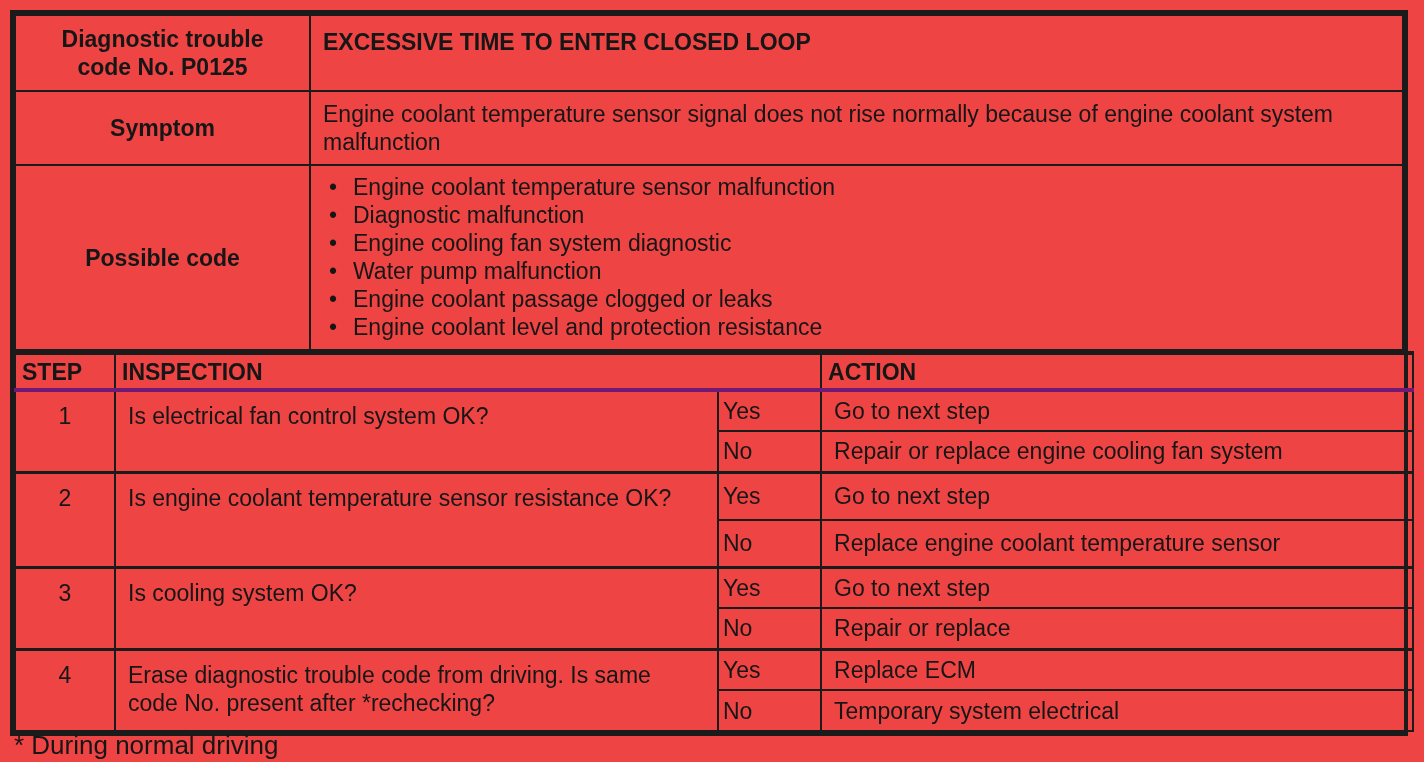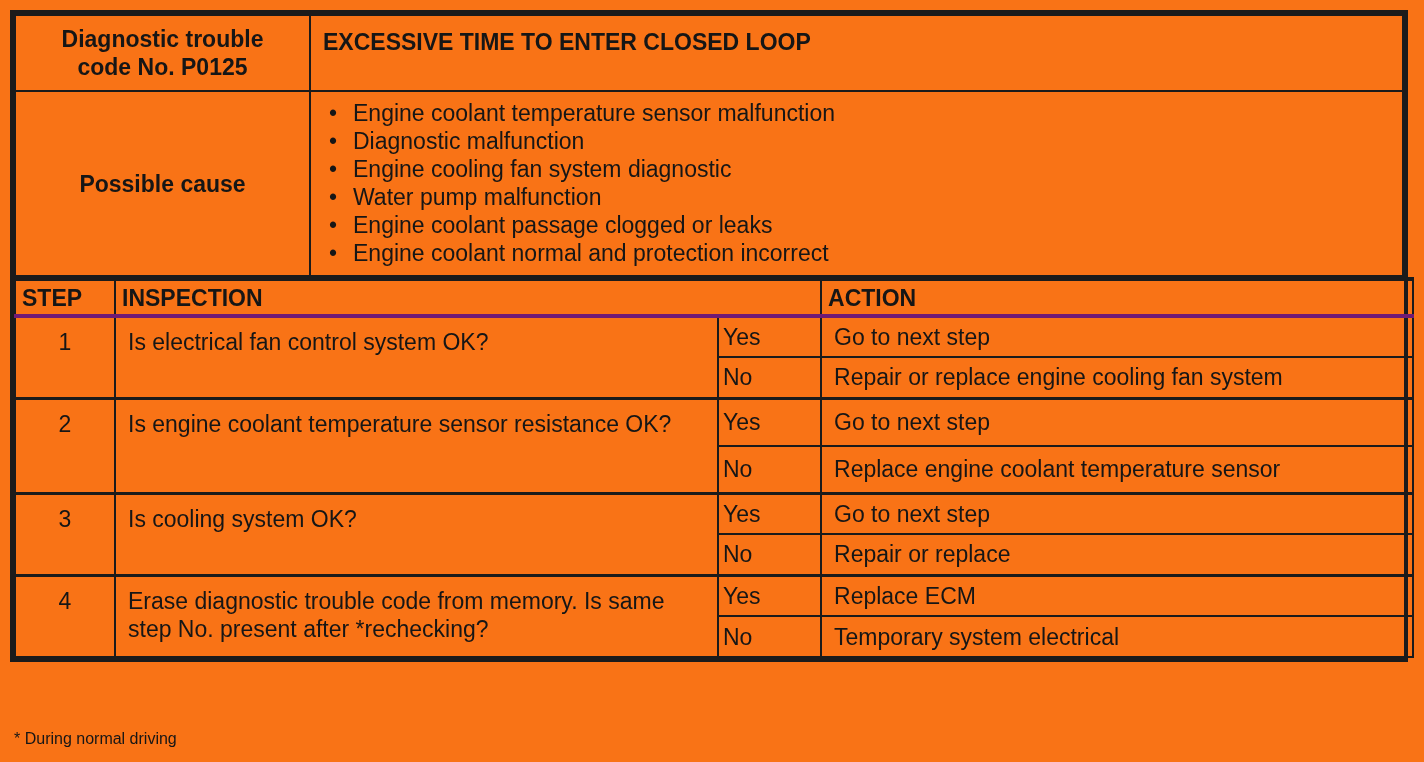--- a/index.html
+++ b/index.html
@@ -1,21 +1,21 @@
 <!DOCTYPE html>
 <html><head>
 <meta charset="utf-8">
 <style>
   * { margin: 0; padding: 0; box-sizing: border-box; }
   html, body { background: #e9e9e9; }
   .page {
     position: relative;
     width: 1424px;
     height: 762px;
-    background: #f97316;
+    background: #ef4444;
     font-family: "Liberation Sans", "DejaVu Sans", sans-serif;
     color: #161616;
     overflow: hidden;
   }
   .tbl-wrap {
     position: absolute;
     left: 10px;
     top: 10px;
     width: 1398px;
     border: 4px solid #1b1b1b;
@@ -83,37 +83,41 @@
   .sec2 tr.sub-a td { height: 41px; }
   .sec2 tr.sub-b td { height: 41px; }
   .sec2 tr.r2a td { height: 48px; }
   .sec2 tr.r2b td { height: 47px; }
   .sec2 tr.step-start td { border-top: 3px solid #1b1b1b; }
   
   .footnote {
     position: absolute;
     left: 14px;
     top: 730px;
-    font-size: 16px;
+    font-size: 26px;
   }
 </style>
 </head>
 <body>
 
 <div class="page">
   <div class="tbl-wrap">
 
     <table class="sec1">
       <tbody>
           <tr class="row-dtc">
         <td class="label-cell">Diagnostic trouble code No. P0125</td>
         <td class="dtc-title">EXCESSIVE TIME TO ENTER CLOSED LOOP</td>
       </tr>
+      <tr class="row-symptom">
+        <td class="label-cell">Symptom</td>
+        <td class="symptom-text">Engine coolant temperature sensor signal does not rise normally because of engine coolant system malfunction</td>
+      </tr>
       <tr class="row-cause">
-        <td class="label-cell">Possible cause</td>
+        <td class="label-cell">Possible code</td>
         <td class="cause-cell">
           <div class="cause-item">
                 <span class="bullet"></span>
                 <span>Engine coolant temperature sensor malfunction</span>
               </div>
           <div class="cause-item">
                 <span class="bullet"></span>
                 <span>Diagnostic malfunction</span>
               </div>
           <div class="cause-item">
@@ -123,21 +127,21 @@
           <div class="cause-item">
                 <span class="bullet"></span>
                 <span>Water pump malfunction</span>
               </div>
           <div class="cause-item">
                 <span class="bullet"></span>
                 <span>Engine coolant passage clogged or leaks</span>
               </div>
           <div class="cause-item">
                 <span class="bullet"></span>
-                <span>Engine coolant normal and protection incorrect</span>
+                <span>Engine coolant level and protection resistance</span>
               </div>
         </td>
       </tr>
     </tbody>
       </table>
 
     <table class="sec2">
       <colgroup>
         <col class="col-step">
           <col class="col-insp">
@@ -179,21 +183,21 @@
         <td class="yn">Yes</td>
         <td class="act">Go to next step</td>
       </tr>
       <tr class="sub-b">
         <td class="yn">No</td>
         <td class="act">Repair or replace</td>
       </tr>
 
       <tr class="sub-a step-start">
         <td class="step-num" rowspan="2">4</td>
-        <td class="insp" rowspan="2">Erase diagnostic trouble code from memory. Is same step No. present after *rechecking?</td>
+        <td class="insp" rowspan="2">Erase diagnostic trouble code from driving. Is same code No. present after *rechecking?</td>
         <td class="yn">Yes</td>
         <td class="act">Replace ECM</td>
       </tr>
       <tr class="sub-b">
         <td class="yn">No</td>
         <td class="act">Temporary system electrical</td>
       </tr>
     </tbody>
       </table>
   </div>

